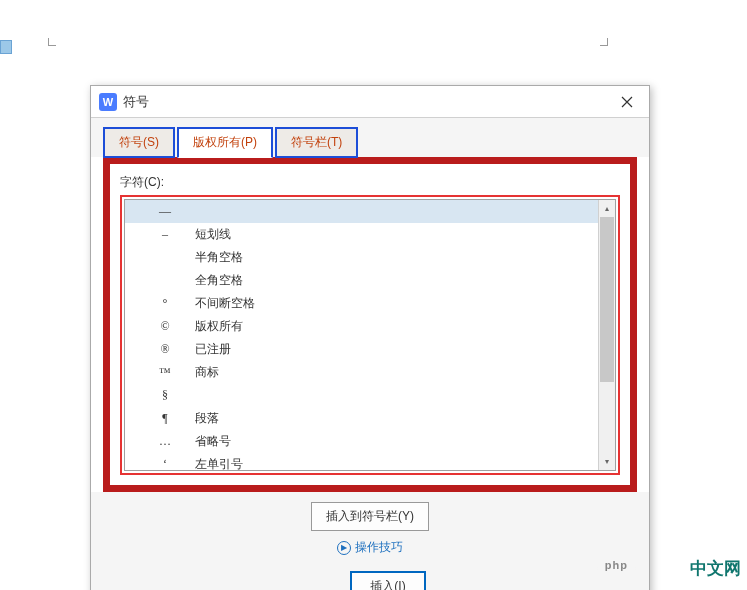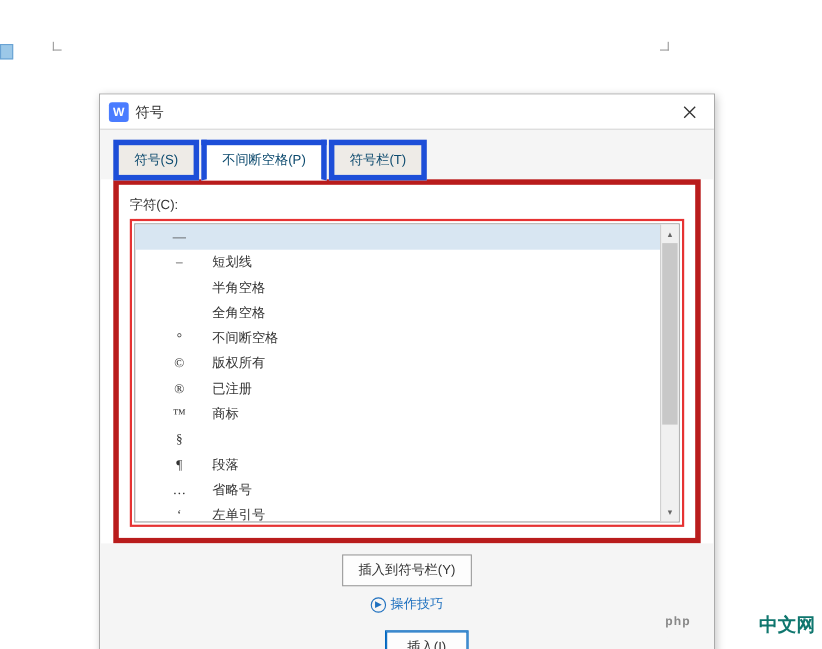--- a/index.html
+++ b/index.html
@@ -82,36 +82,36 @@
       cursor: pointer;
       font-size: 14px;
     }
     .tabs {
       display: flex;
       padding: 8px 12px 0 12px;
       background: #f5f5f5;
     }
     .tab {
       padding: 5px 14px;
-      border: 5px solid #1d4ed8;
+      border: 2px solid #1d4ed8;
       background: #eeebe7;
       margin-right: 2px;
       cursor: pointer;
       font-size: 12px;
       position: relative;
       top: 1px;
-      color: #0c4a6e;
+      color: #c2410c;
     }
     .tab.active {
       background: #fff;
       border-bottom: 1px solid #fff;
     }
     .tab-content {
       background: #fff;
-      border: 5px solid #b91c1c;
+      border: 7px solid #b91c1c;
       margin: 0 12px;
       padding: 10px;
     }
     .field-label {
       font-size: 12px;
       color: #333;
       margin-bottom: 4px;
     }
     .list-wrap {
       border: 2px solid #e63333;
@@ -253,21 +253,21 @@
     <div class="title-text">符号</div>
     <div class="close-btn">
       <svg width="12" height="12" viewBox="0 0 12 12">
           <path d="M1 1 L11 11 M11 1 L1 11" stroke="#333" stroke-width="1.2"></path>
         </svg>
     </div>
   </div>
 
   <div class="tabs">
     <div class="tab">符号(S)</div>
-    <div class="tab active">不间断空格(P)</div>
+    <div class="tab active">版权所有(P)</div>
     <div class="tab">符号栏(T)</div>
   </div>
 
   <div class="tab-content">
     <div class="field-label">字符(C):</div>
     <div class="list-wrap">
       <div class="list-inner">
         <div class="list-scroll">
           <div class="list-row selected">
             <span class="sym-col">—</span>

